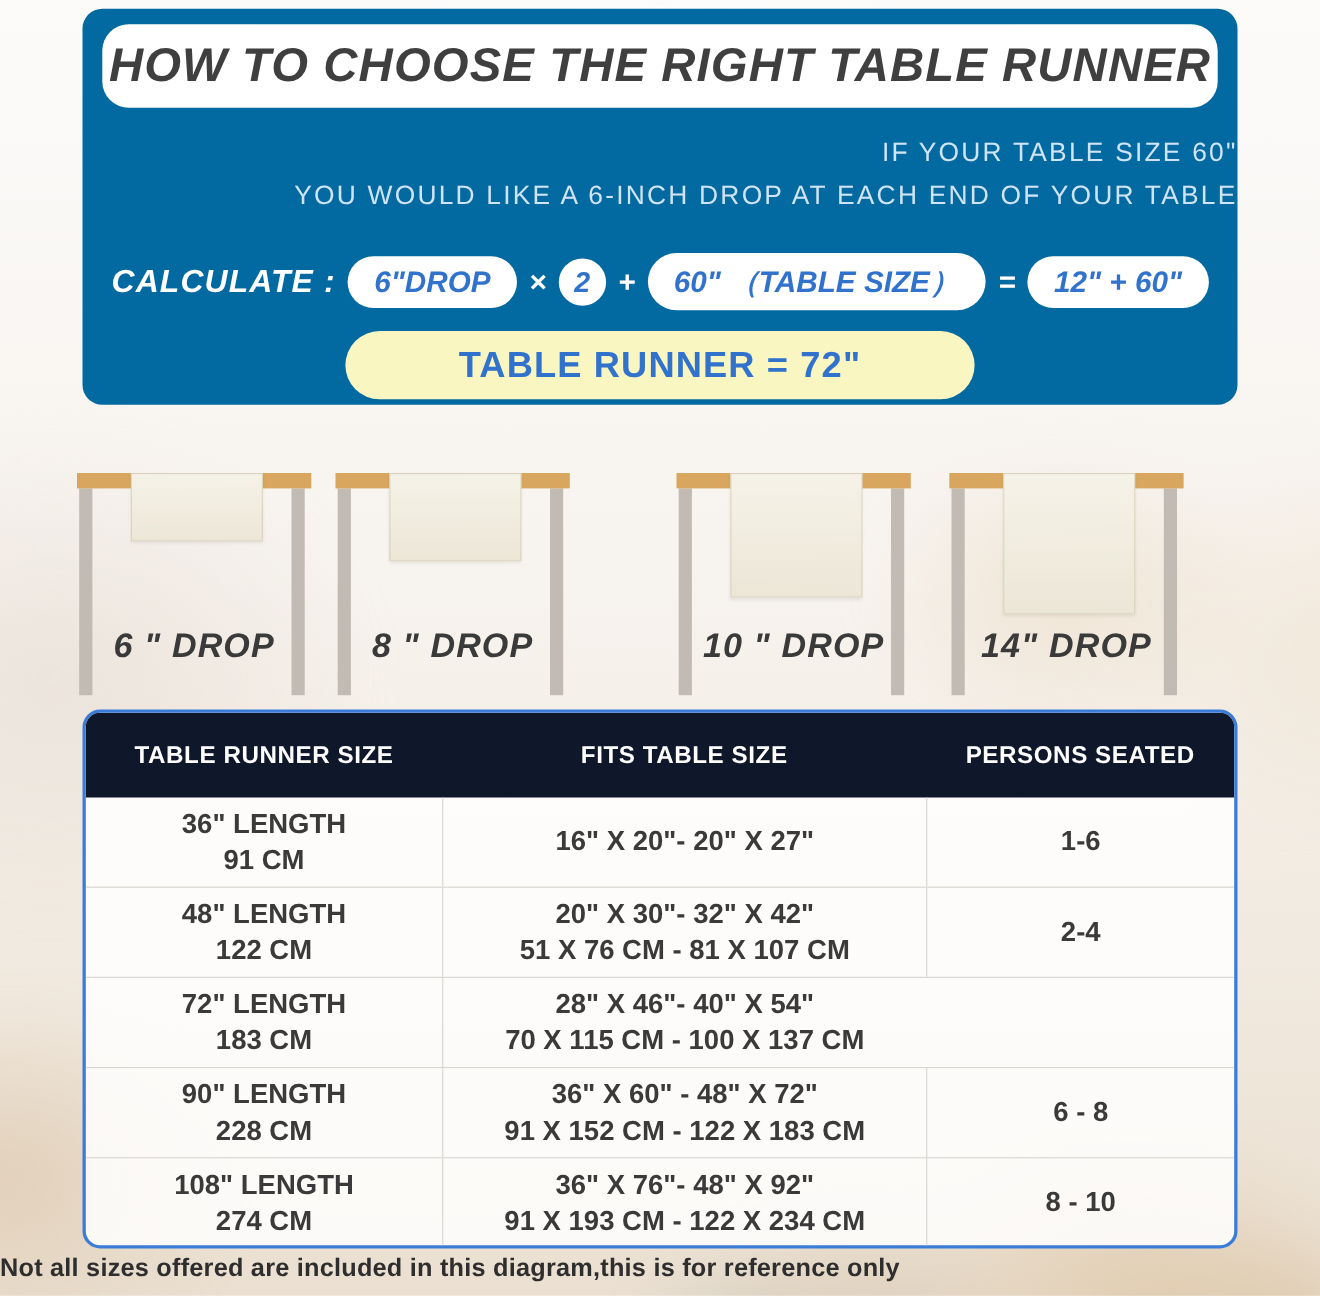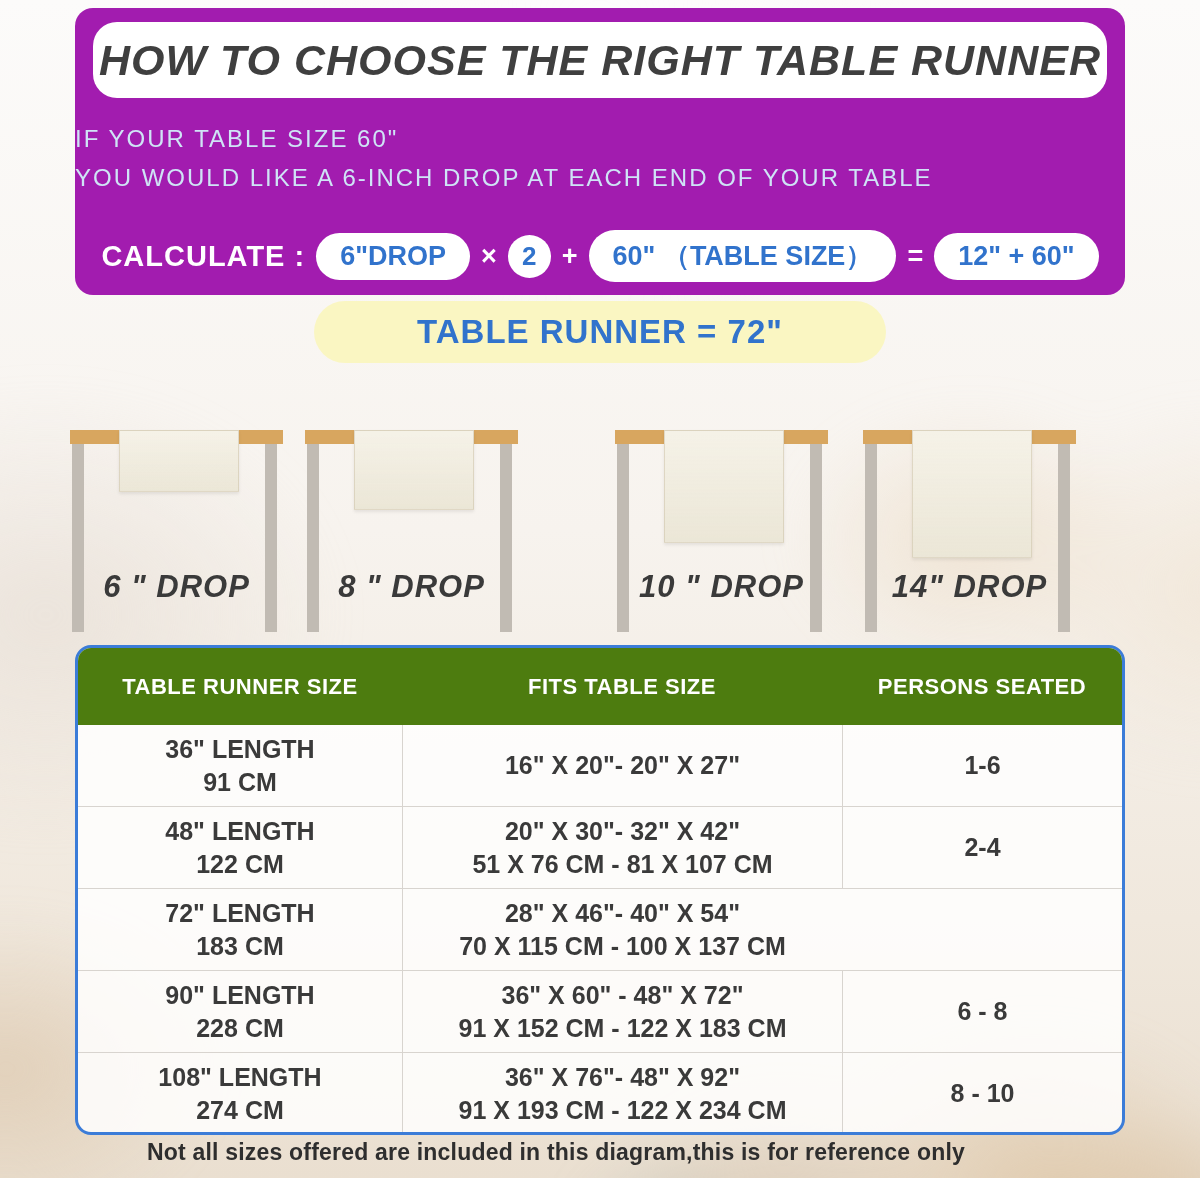--- a/index.html
+++ b/index.html
@@ -15,30 +15,30 @@
       radial-gradient(520px 300px at 50% 14%, rgba(255,255,255,0.9), transparent 70%),
       radial-gradient(420px 320px at 8% 52%, rgba(227,217,207,0.55), transparent 70%),
       radial-gradient(320px 260px at 97% 50%, rgba(238,224,204,0.55), transparent 70%),
       radial-gradient(260px 190px at 78% 46%, rgba(231,210,180,0.45), transparent 70%),
       radial-gradient(300px 220px at 5% 87%, rgba(216,192,162,0.55), transparent 70%),
       radial-gradient(300px 230px at 83% 96%, rgba(219,192,156,0.6), transparent 70%),
       radial-gradient(240px 190px at 64% 99%, rgba(206,186,162,0.5), transparent 70%),
       radial-gradient(140px 110px at 55% 99%, rgba(160,176,168,0.32), transparent 70%),
       radial-gradient(220px 170px at 93% 99%, rgba(214,186,150,0.55), transparent 70%);}
   
-  .top-panel{position:absolute;left:75px;top:8px;width:1050px;height:287px;
-    background:#a21caf;border-radius:18px;box-sizing:border-box;text-align:left;}
+  .top-panel{position:absolute;left:75px;top:8px;width:1050px;height:360px;
+    background:#0369a1;border-radius:18px;box-sizing:border-box;text-align:right;}
   .title-banner{margin:14px 18px 0;height:76px;background:#ffffff;border-radius:24px;
     display:flex;align-items:center;justify-content:center;}
   .title-banner h1{margin:0;font-size:43px;font-weight:bold;font-style:italic;
     color:#3F3F3F;letter-spacing:1px;white-space:nowrap;}
   .subtitle{color:#CFE4F6;letter-spacing:2px;font-size:24px;font-weight:normal;}
   .subtitle.s1{margin-top:27px;}
   .subtitle.s2{margin-top:11px;}
-  .calc-row{margin-top:38px;display:flex;align-items:center;justify-content:center;gap:11px;}
+  .calc-row{margin-top:38px;display:flex;align-items:center;justify-content:center;gap:11px;font-style:italic;}
   .calc-label{color:#ffffff;font-weight:bold;font-size:29px;letter-spacing:1px;}
   .pill{background:#ffffff;border-radius:28px;padding:8px 24px;color:#3173CC;
     font-weight:bold;font-size:27px;white-space:nowrap;}
   .op{color:#ffffff;font-weight:bold;font-size:27px;}
   .circle{background:#ffffff;border-radius:50%;width:43px;height:43px;display:flex;
     align-items:center;justify-content:center;color:#3173CC;font-weight:bold;font-size:26px;}
   .result-pill{margin:19px auto 0;width:572px;height:62px;background:#FAF6C2;
     border-radius:32px;display:flex;align-items:center;justify-content:center;
     color:#3173CC;font-weight:bold;font-size:33px;letter-spacing:1px;}
   
@@ -56,30 +56,30 @@
     border:1px solid rgba(205,195,170,0.55);box-sizing:border-box;
     box-shadow:0 2px 3px rgba(0,0,0,0.08);
     background-image:linear-gradient(180deg,rgba(255,255,255,0.35),rgba(0,0,0,0.02));}
   .drop-label{position:absolute;top:139px;left:0;right:0;text-align:center;
     font-weight:bold;font-style:italic;font-size:31px;color:#3A3A3A;letter-spacing:1px;}
   
   .size-panel{position:absolute;left:75px;top:645px;width:1050px;height:490px;
     border:3px solid #3B7CD8;border-radius:16px;overflow:hidden;
     background:rgba(255,255,255,0.84);box-sizing:border-box;}
   .size-header{display:grid;grid-template-columns:324px 440px 1fr;height:77px;
-    background:#4d7c0f;align-items:center;}
+    background:#0f172a;align-items:center;}
   .hcell{text-align:center;color:#ffffff;font-weight:bold;font-size:22px;letter-spacing:0.5px;}
   .srow{display:grid;grid-template-columns:324px 440px 1fr;height:81px;}
   .srow + .srow{border-top:1px solid #d8d4cf;}
   .cell{height:100%;display:flex;flex-direction:column;justify-content:center;
     text-align:center;color:#3A3A3A;font-weight:bold;font-size:25px;line-height:1.32;
     box-sizing:border-box;}
   .cell.c2,.cell.c3{border-left:1px solid #d8d4cf;}
   
-  .footnote{position:absolute;top:1139px;left:0;width:1112px;text-align:center;
+  .footnote{position:absolute;top:1139px;left:0;width:1112px;
     font-weight:bold;font-size:23px;color:#2E2E2E;letter-spacing:0.2px;}
 </style>
 </head>
 <body>
 
 <div class="bg-base"></div>
 <div class="bg-blobs"></div>
 
 <div class="top-panel">
   <div class="title-banner">

